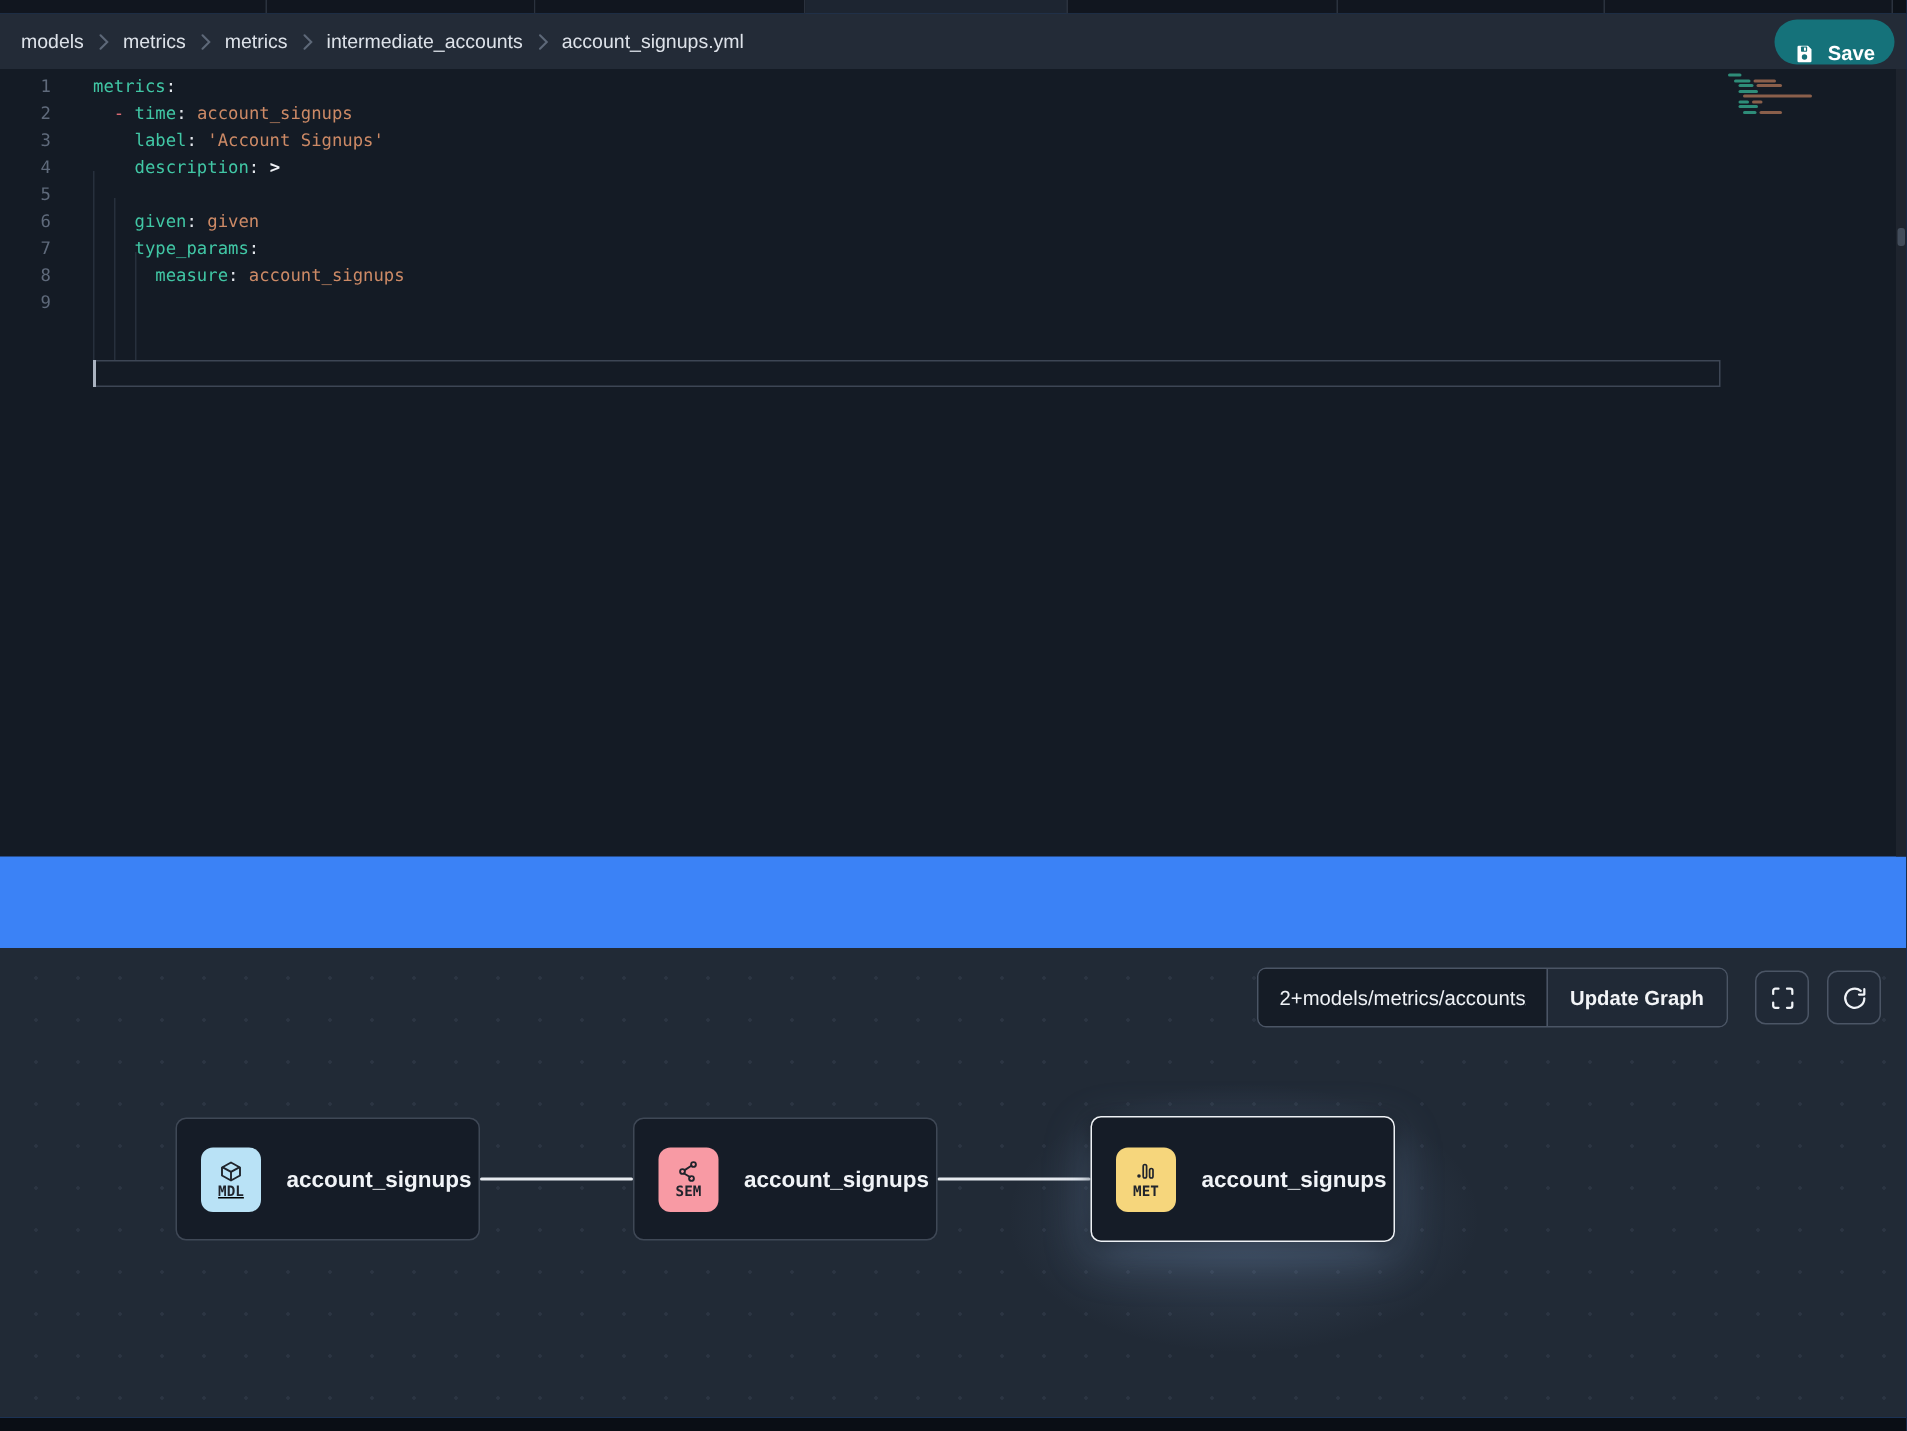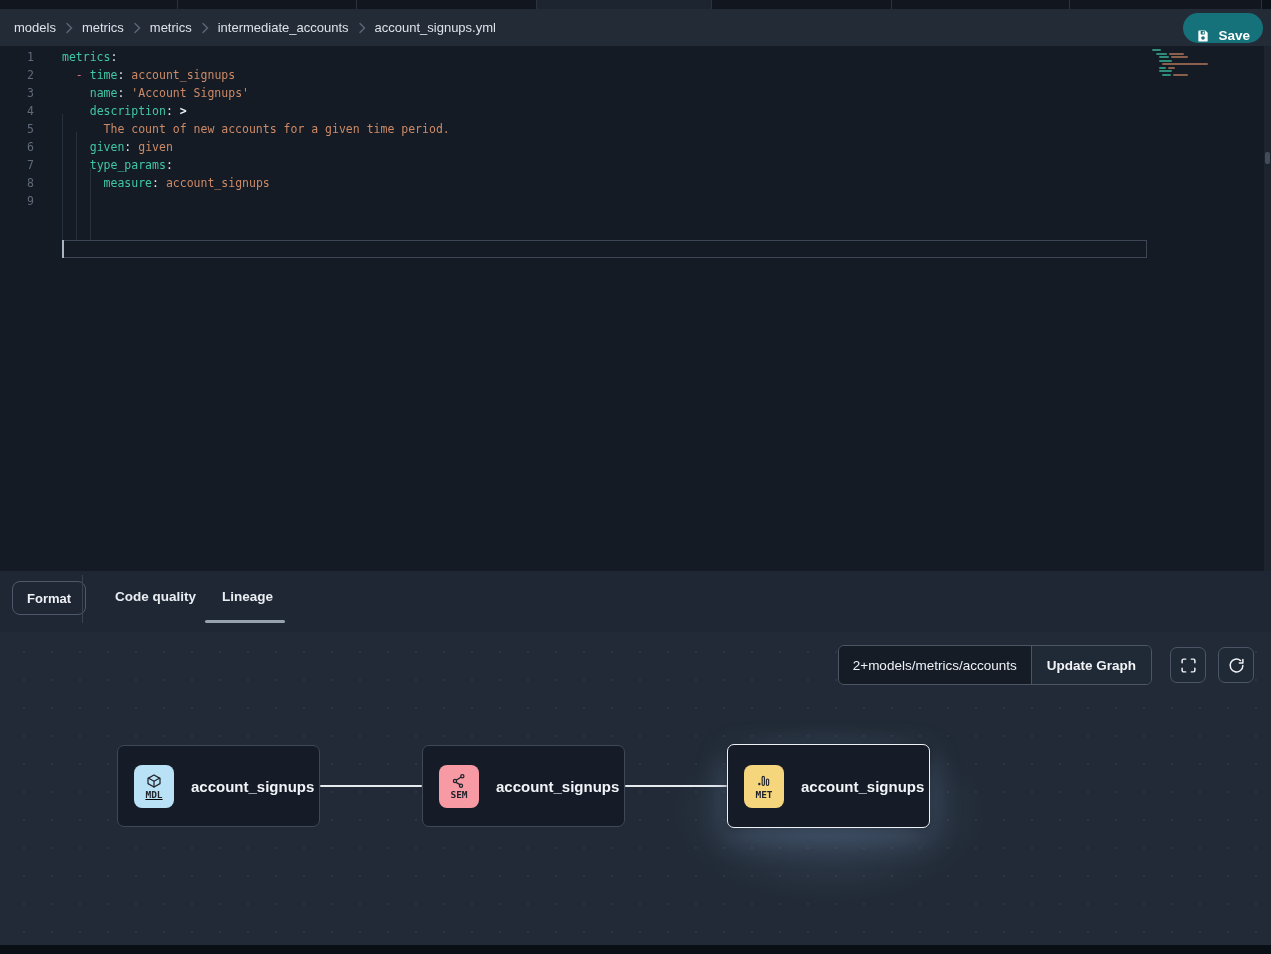--- a/index.html
+++ b/index.html
@@ -156,23 +156,23 @@
           </svg>
       </span>
       <span>Save</span>
     </button>
   </div>
 
   <div class="editor">
     <div class="codelines" id="codelines">
         <div class="codeline"><span class="num">1</span><span class="txt"><span class="tok-key">metrics</span><span class="tok-punc">:</span></span></div>
         <div class="codeline"><span class="num">2</span><span class="txt"><span class="tok-punc">  </span><span class="tok-dash">-</span><span class="tok-punc"> </span><span class="tok-key">time</span><span class="tok-punc">:</span><span class="tok-punc"> </span><span class="tok-val">account_signups</span></span></div>
-        <div class="codeline"><span class="num">3</span><span class="txt"><span class="tok-punc">    </span><span class="tok-key">name</span><span class="tok-punc">:</span><span class="tok-punc"> </span><span class="tok-str">'Account Signups'</span></span></div>
+        <div class="codeline"><span class="num">3</span><span class="txt"><span class="tok-punc">    </span><span class="tok-key">label</span><span class="tok-punc">:</span><span class="tok-punc"> </span><span class="tok-str">'Account Signups'</span></span></div>
         <div class="codeline"><span class="num">4</span><span class="txt"><span class="tok-punc">    </span><span class="tok-key">description</span><span class="tok-punc">:</span><span class="tok-punc"> </span><span class="tok-op">&gt;</span></span></div>
-        <div class="codeline"><span class="num">5</span><span class="txt"><span class="tok-punc">      </span><span class="tok-val">The count of new accounts for a given time period.</span></span></div>
+        <div class="codeline"><span class="num">5</span></div>
         <div class="codeline"><span class="num">6</span><span class="txt"><span class="tok-punc">    </span><span class="tok-key">given</span><span class="tok-punc">:</span><span class="tok-punc"> </span><span class="tok-val">given</span></span></div>
         <div class="codeline"><span class="num">7</span><span class="txt"><span class="tok-punc">    </span><span class="tok-key">type_params</span><span class="tok-punc">:</span></span></div>
         <div class="codeline"><span class="num">8</span><span class="txt"><span class="tok-punc">      </span><span class="tok-key">measure</span><span class="tok-punc">:</span><span class="tok-punc"> </span><span class="tok-val">account_signups</span></span></div>
         <div class="codeline cursor"><span class="num">9</span><span class="txt"></span></div>
       </div>
 
     <div class="guide" style="left:62px; top:68px; height:126px"></div>
     <div class="guide" style="left:76px; top:86px; height:108px"></div>
     <div class="guide" style="left:90px; top:122px; height:72px"></div>
 
@@ -208,27 +208,20 @@
           <i class="mteal" style="width:9px"></i>
           <i class="morange" style="width:15px"></i>
         </div>
     </div>
 
     <div class="vscroll">
       <div class="thumb"></div>
     </div>
   </div>
 
-  <div class="panelbar">
-    <button class="format-btn">Format</button>
-    <div class="panel-divider"></div>
-    <div class="ptab" style="left:115px">Code quality</div>
-    <div class="ptab" style="left:222px">Lineage</div>
-    <div class="ptab-underline"></div>
-  </div>
 
   <div class="canvas">
     <div class="glow"></div>
 
     <div class="selector-group">
       <input class="selector-input" value="2+models/metrics/accounts/" style="">
       <button class="update-btn">Update Graph</button>
     </div>
     <button class="iconbtn fs">
       <span style="display:inline-flex">

